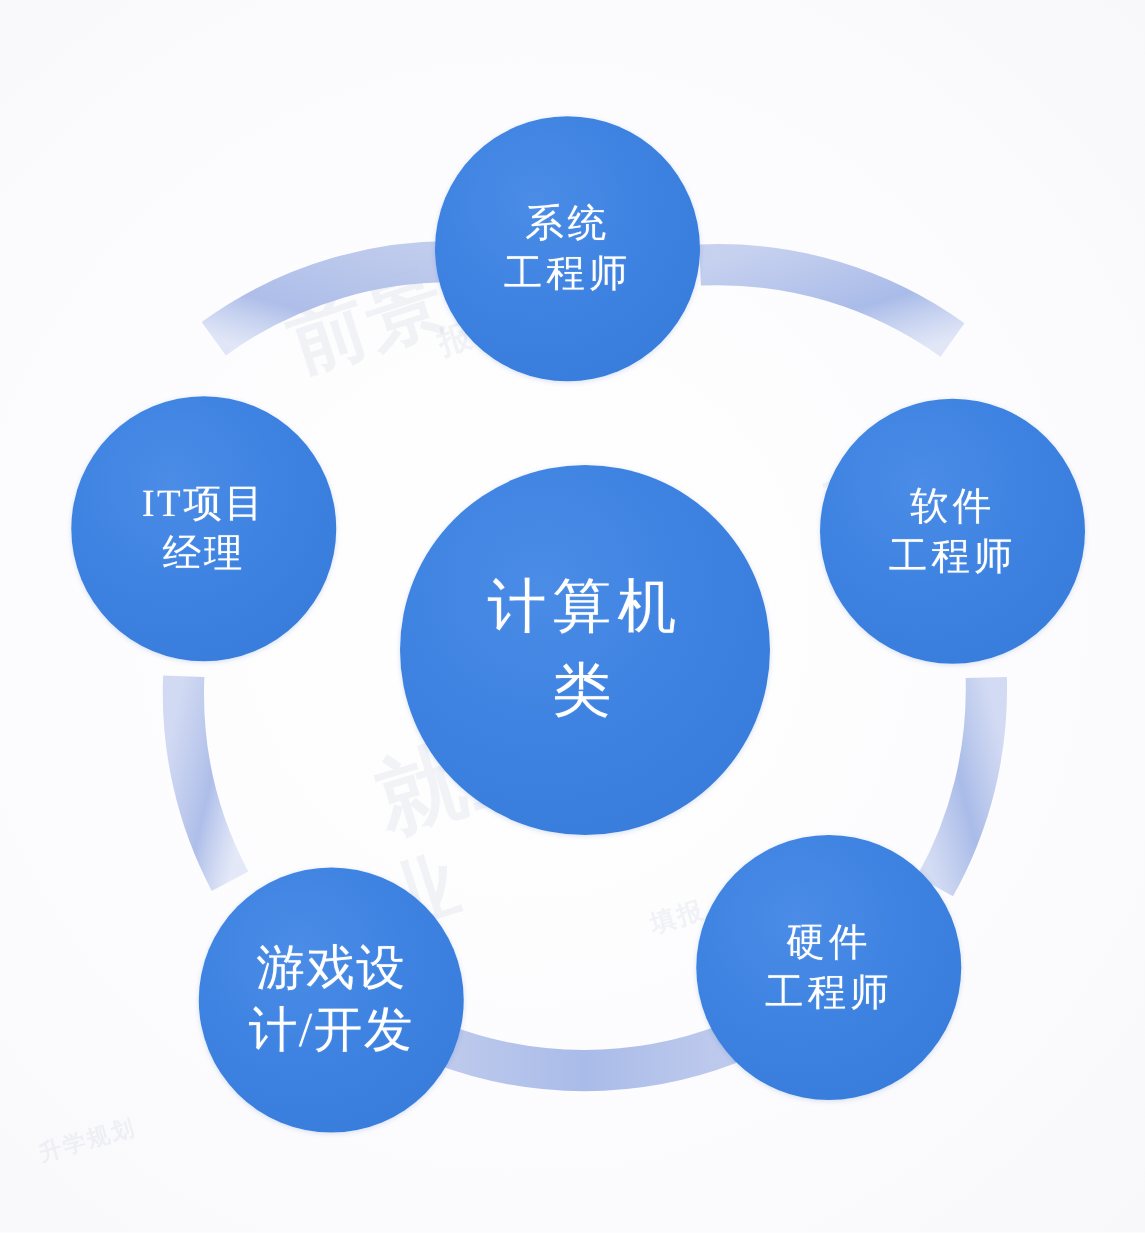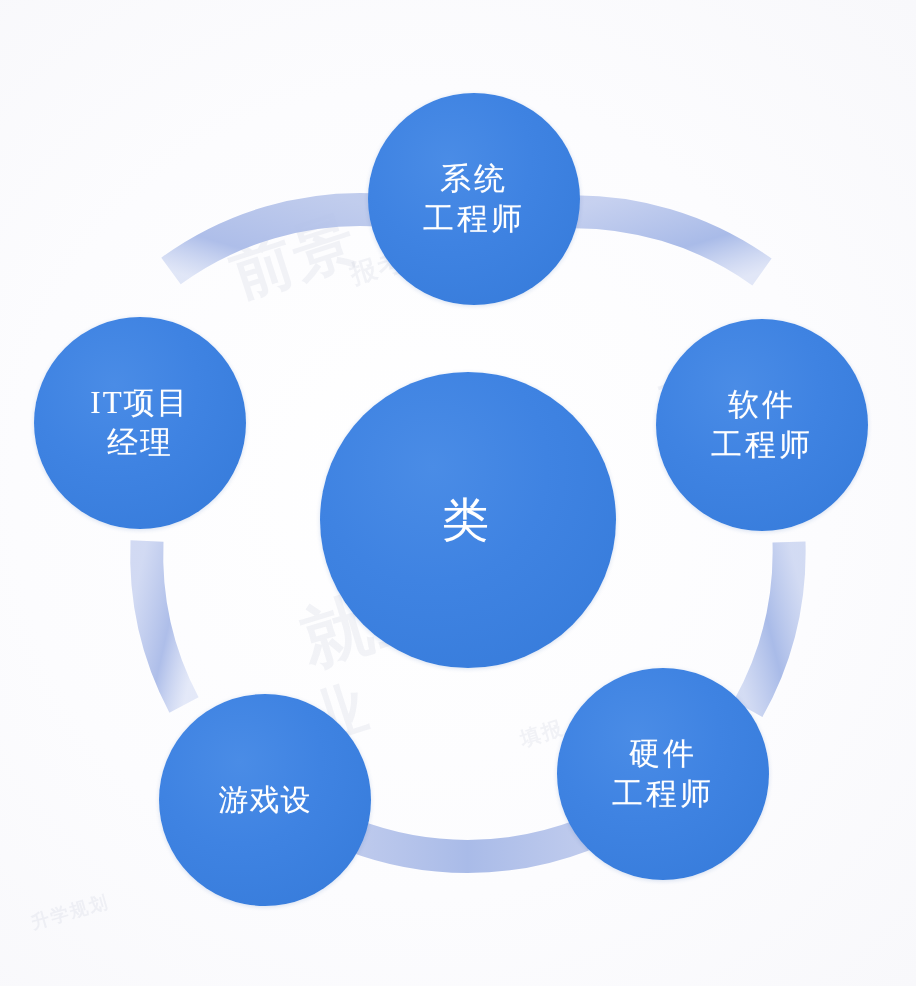--- a/index.html
+++ b/index.html
@@ -89,28 +89,28 @@
 
   
   .sat {
     width: 212px;
     height: 212px;
     font-size: 31px;
     letter-spacing: 3px;
     z-index: 6;
   }
 
-  #node-top     { left: 368px; top: 93px; }
+  #node-top     { left: 348px; top: 93px; }
   #node-right   { left: 656px; top: 319px; }
   #node-bottomright { left: 557px; top: 668px; }
   #node-bottomleft  { left: 159px; top: 694px; }
-  #node-left    { left: 34px;  top: 317px; }
+  #node-left    { left: 57px;  top: 317px; }
 
   #node-left .line { letter-spacing: 2px; }
-  #node-bottomleft .line { letter-spacing: 1px; font-size: 30px; }
+  #node-bottomleft .line { letter-spacing: 1px; font-size: 39px; }
 </style>
 </head>
 <body>
 
 <div id="stage">
 
   <div class="watermark wm1">前景</div>
   <div class="watermark wm2">就业</div>
   <div class="watermark wm3">专业</div>
   <div class="watermark wm4">报考</div>
@@ -156,40 +156,42 @@
 
       <path stroke="url(#gradC)" d="M 789 542 A 322 322 0 0 1 748 709"></path>
 
       <path stroke="url(#gradD)" d="M 583 835 A 322 322 0 0 1 352 835"></path>
 
       <path stroke="url(#gradE)" d="M 184 705 A 322 322 0 0 1 147 541"></path>
     </g>
   </svg>
 
   <div class="node" id="node-center">
+    <span class="line">计算机</span>
     <span class="line">类</span>
   </div>
 
   <div class="node sat" id="node-top">
     <span class="line">系统</span>
     <span class="line">工程师</span>
   </div>
 
   <div class="node sat" id="node-right">
     <span class="line">软件</span>
     <span class="line">工程师</span>
   </div>
 
   <div class="node sat" id="node-bottomright">
     <span class="line">硬件</span>
     <span class="line">工程师</span>
   </div>
 
   <div class="node sat" id="node-bottomleft">
     <span class="line">游戏设</span>
+    <span class="line">计/开发</span>
   </div>
 
   <div class="node sat" id="node-left">
     <span class="line">IT项目</span>
     <span class="line">经理</span>
   </div>
 
 </div>
 
 </body></html>

